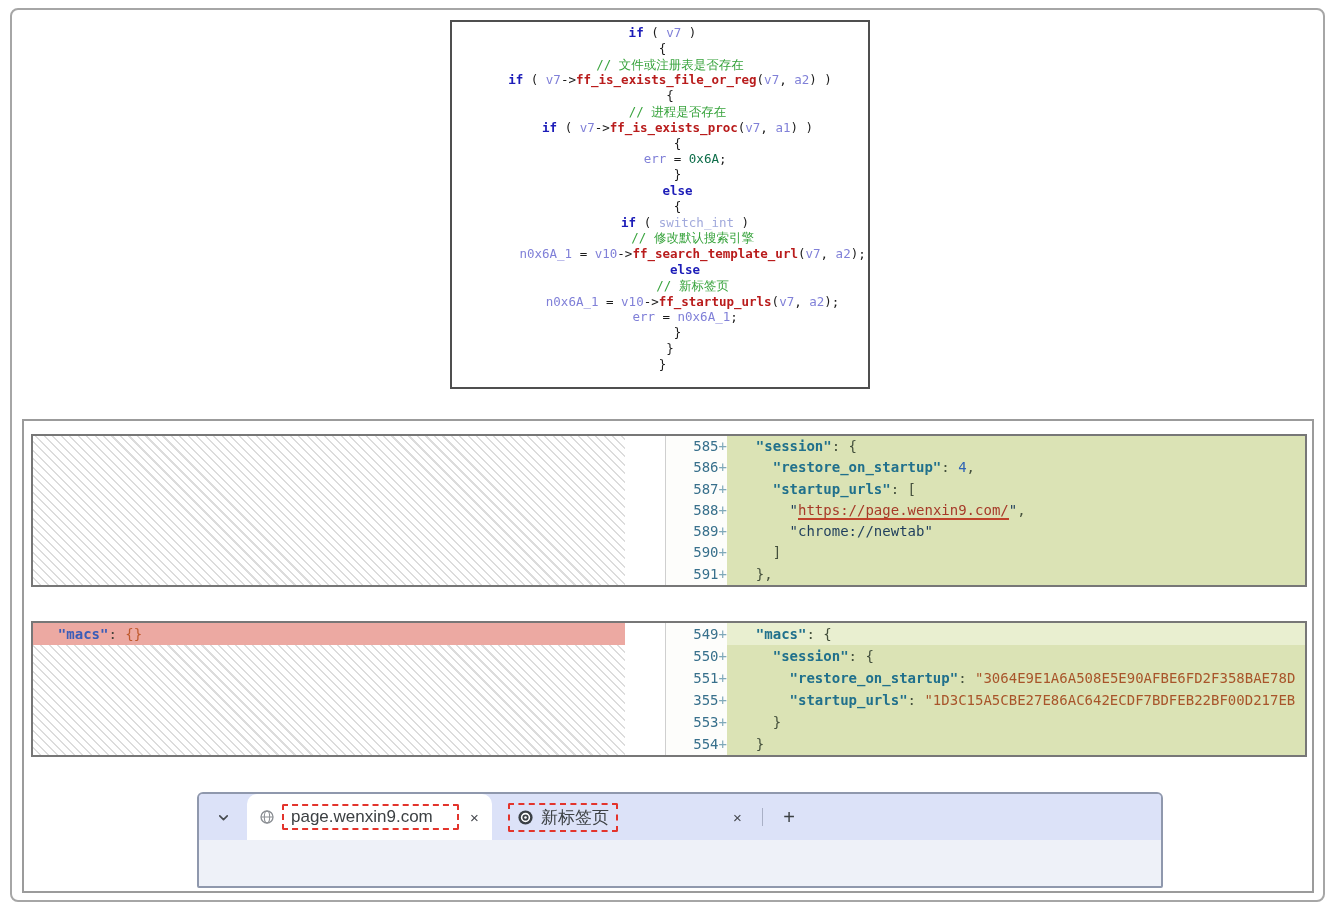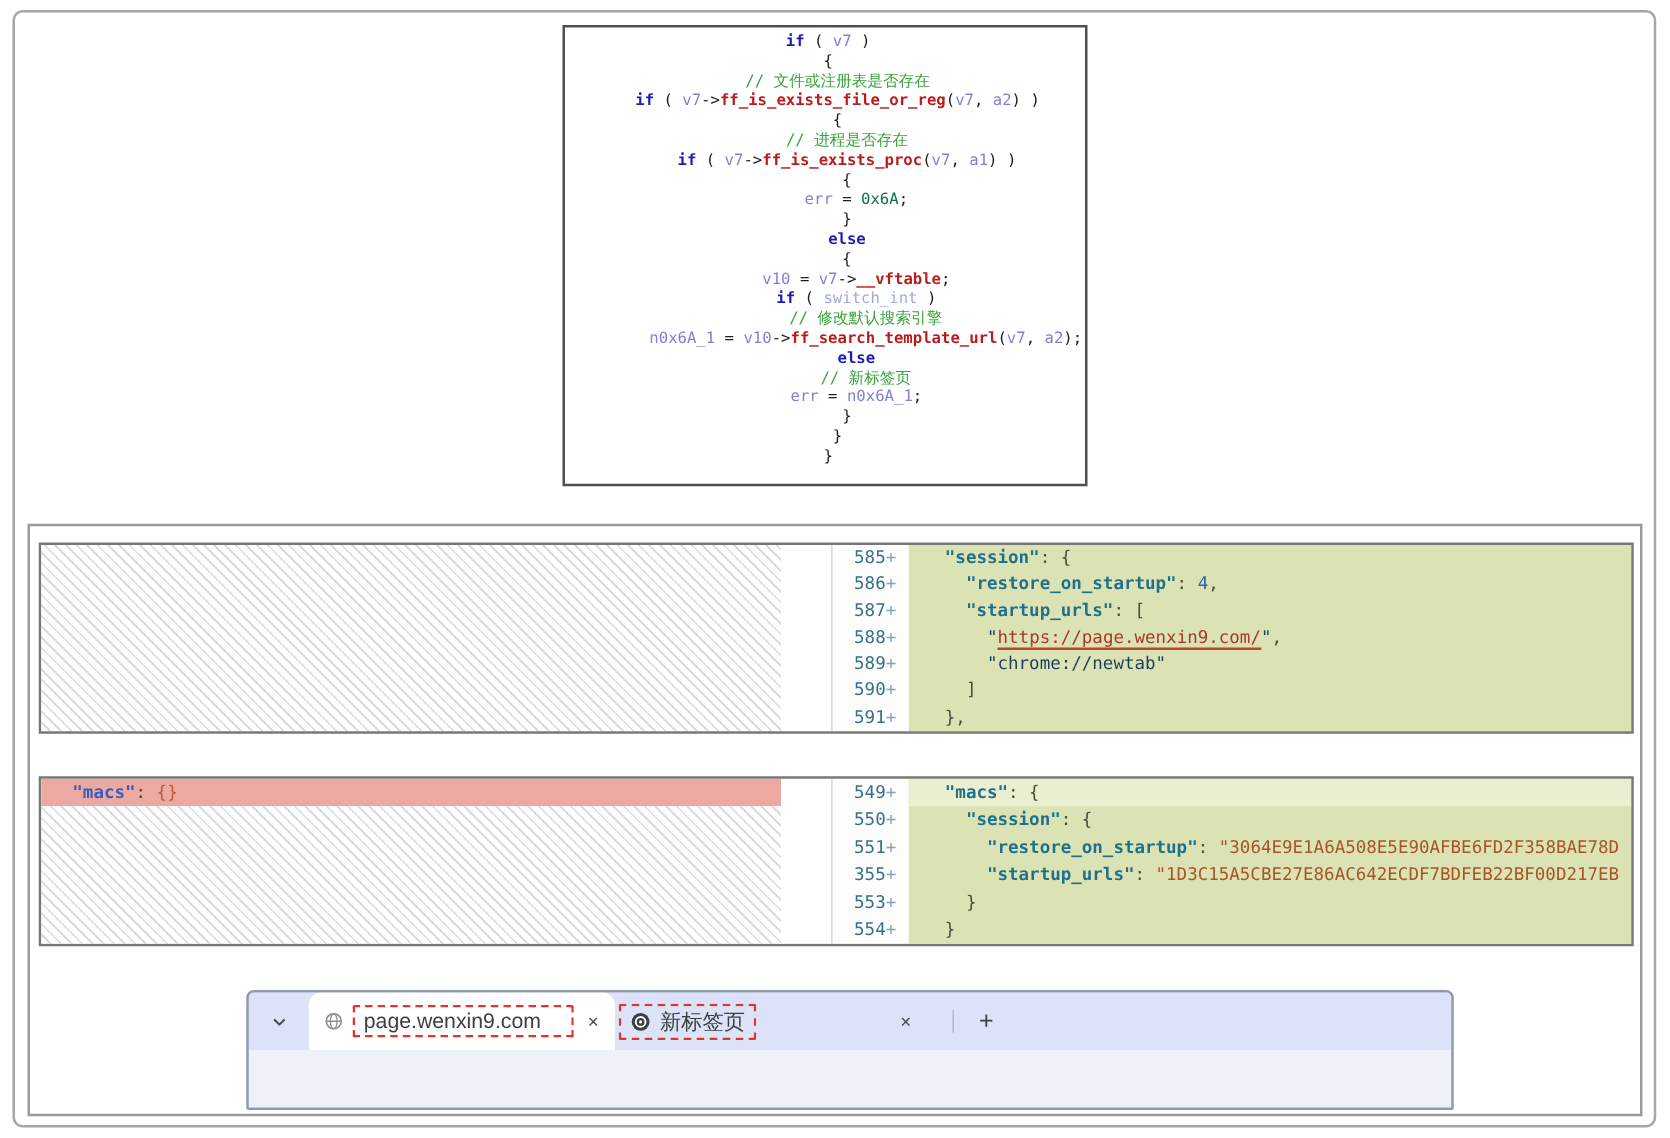--- a/index.html
+++ b/index.html
@@ -38,21 +38,21 @@
   .hatch{flex:1;background:repeating-linear-gradient(45deg,#ffffff 0px,#ffffff 4.5px,#dcdcdc 4.5px,#dcdcdc 6px);}
   .del-line{height:22px;flex:0 0 22px;background:#eca9a2;
     font-family:"DejaVu Sans Mono",monospace;font-size:14px;line-height:22px;
     white-space:pre;padding-left:8px;}
   .s-lkey{color:#3a5db8;font-weight:600;}
   .s-lpunc{color:#44423a;}
   .s-lbrace{color:#c05a2e;}
   .pane-gap{width:40px;flex:0 0 40px;background:#fff;}
   .numcol{width:62px;flex:0 0 62px;background:#fdfdfb;border-left:1px solid #cfcfcf;
     font-family:"DejaVu Sans Mono",monospace;font-size:14px;line-height:var(--lh);
-    color:#38708c;text-align:right;padding-right:10px;box-sizing:border-box;overflow:hidden;}
+    color:#38708c;text-align:right;box-sizing:border-box;overflow:hidden;}
   .lnum .plus{color:#7fa9ba;}
   .codecol{flex:1;background:#dbe3b5;font-family:"DejaVu Sans Mono",monospace;
     font-size:14px;line-height:var(--lh);white-space:pre;overflow:hidden;}
   .dline{padding-left:12px;height:var(--lh);}
   .dline.hl{background:#e9efd0;}
   .s-dkey{color:#20708c;font-weight:600;}
   .s-dpunc{color:#44503c;}
   .s-dnum{color:#2e64b5;}
   .s-dstr{color:#1e3d5c;}
   .s-durl{color:#a63a28;border-bottom:2px solid #c0432b;}
@@ -90,26 +90,26 @@
       <div class="code-line"><span class="s-pl">  </span><span class="s-cm">// 文件或注册表是否存在</span></div>
       <div class="code-line"><span class="s-pl">  </span><span class="s-kw">if</span><span class="s-pl"> ( </span><span class="s-var">v7</span><span class="s-pl">-&gt;</span><span class="s-fn">ff_is_exists_file_or_reg</span><span class="s-pl">(</span><span class="s-var">v7</span><span class="s-pl">, </span><span class="s-var">a2</span><span class="s-pl">) )</span></div>
       <div class="code-line"><span class="s-pl">  {</span></div>
       <div class="code-line"><span class="s-pl">    </span><span class="s-cm">// 进程是否存在</span></div>
       <div class="code-line"><span class="s-pl">    </span><span class="s-kw">if</span><span class="s-pl"> ( </span><span class="s-var">v7</span><span class="s-pl">-&gt;</span><span class="s-fn">ff_is_exists_proc</span><span class="s-pl">(</span><span class="s-var">v7</span><span class="s-pl">, </span><span class="s-var">a1</span><span class="s-pl">) )</span></div>
       <div class="code-line"><span class="s-pl">    {</span></div>
       <div class="code-line"><span class="s-pl">      </span><span class="s-var">err</span><span class="s-pl"> = </span><span class="s-num">0x6A</span><span class="s-pl">;</span></div>
       <div class="code-line"><span class="s-pl">    }</span></div>
       <div class="code-line"><span class="s-pl">    </span><span class="s-kw">else</span></div>
       <div class="code-line"><span class="s-pl">    {</span></div>
-      <div class="code-line"><span class="s-pl">      </span><span class="s-var">v10</span><span class="s-pl"> = </span><span class="s-var">v7</span><span class="s-pl">-&gt;</span><span class="s-fn">__vftable</span><span class="s-pl">;</span></div>
       <div class="code-line"><span class="s-pl">      </span><span class="s-kw">if</span><span class="s-pl"> ( </span><span class="s-varf">switch_int</span><span class="s-pl"> )</span></div>
       <div class="code-line"><span class="s-pl">        </span><span class="s-cm">// 修改默认搜索引擎</span></div>
       <div class="code-line"><span class="s-pl">        </span><span class="s-var">n0x6A_1</span><span class="s-pl"> = </span><span class="s-var">v10</span><span class="s-pl">-&gt;</span><span class="s-fn">ff_search_template_url</span><span class="s-pl">(</span><span class="s-var">v7</span><span class="s-pl">, </span><span class="s-var">a2</span><span class="s-pl">);</span></div>
       <div class="code-line"><span class="s-pl">      </span><span class="s-kw">else</span></div>
       <div class="code-line"><span class="s-pl">        </span><span class="s-cm">// 新标签页</span></div>
+      <div class="code-line"><span class="s-pl">        </span><span class="s-var">n0x6A_1</span><span class="s-pl"> = </span><span class="s-var">v10</span><span class="s-pl">-&gt;</span><span class="s-fn">ff_startup_urls</span><span class="s-pl">(</span><span class="s-var">v7</span><span class="s-pl">, </span><span class="s-var">a2</span><span class="s-pl">);</span></div>
       <div class="code-line"><span class="s-pl">      </span><span class="s-var">err</span><span class="s-pl"> = </span><span class="s-var">n0x6A_1</span><span class="s-pl">;</span></div>
       <div class="code-line"><span class="s-pl">    }</span></div>
       <div class="code-line"><span class="s-pl">  }</span></div>
       <div class="code-line"><span class="s-pl">}</span></div>
     </div>
 </div>
 
 <div class="big-container">
 
   <div class="diff-box diff-1">
@@ -163,21 +163,21 @@
               <ellipse cx="12" cy="12" rx="4" ry="9" fill="none" stroke="#8b8f94" stroke-width="1.6"></ellipse>
               <line x1="3" y1="12" x2="21" y2="12" stroke="#8b8f94" stroke-width="1.6"></line>
             </svg>
         </span>
         <span class="anno" style="padding:1px 24px 1px 7px;">
           <span class="tab-label">page.wenxin9.com</span>
         </span>
         <span class="tab-close">×</span>
       </div>
 
-      <div class="tab" style="left:290px;width:253px;padding:0 8px 0 6px;">
+      <div class="tab" style="left:303px;width:253px;padding:0 8px 0 6px;">
         <span class="anno">
           <span class="icon">
             <svg viewBox="0 0 24 24" width="17" height="17">
                 <circle cx="12" cy="12" r="10" fill="#3a3f45"></circle>
                 <circle cx="12" cy="12" r="5.5" fill="none" stroke="#fff" stroke-width="2.2"></circle>
                 <circle cx="12" cy="12" r="1.8" fill="#fff"></circle>
               </svg>
           </span>
           <span class="tab-label">新标签页</span>
         </span>

